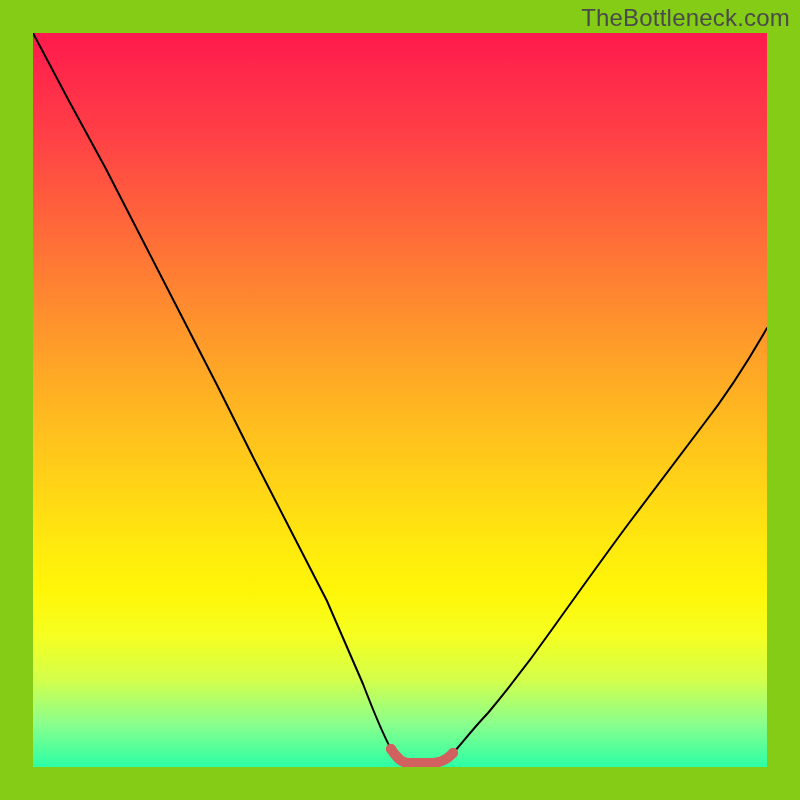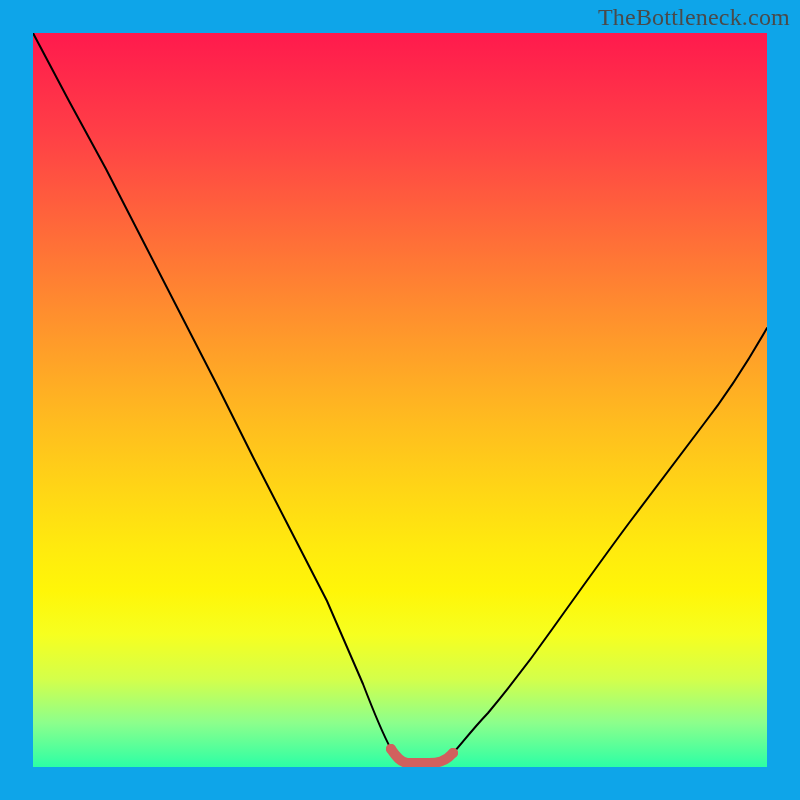--- a/index.html
+++ b/index.html
@@ -8,22 +8,21 @@
     width: 800px;
     height: 800px;
     background: #000;
     overflow: hidden;
     font-family: Arial, Helvetica, sans-serif;
   }
   .frame {
     position: relative;
     width: 800px;
     height: 800px;
-    background: #0ea5e9;
-    font-family: Liberation Serif, serif;
+    background: #84cc16;
   }
   .watermark {
     position: absolute;
     top: 4px;
     right: 10px;
     color: #4a4a4a;
     font-size: 24px;
     font-weight: 500;
     letter-spacing: 0.2px;
     z-index: 5;

